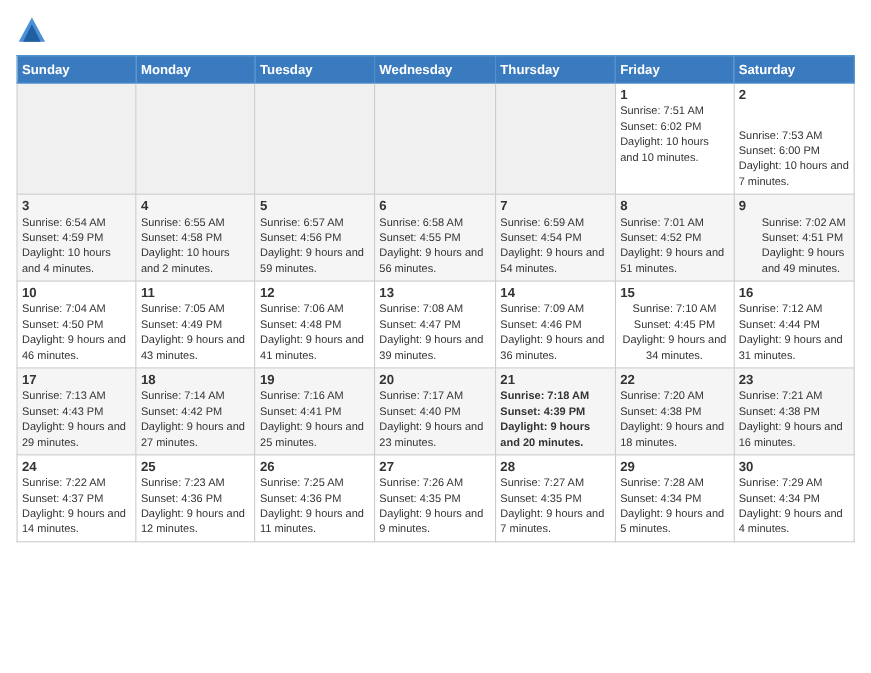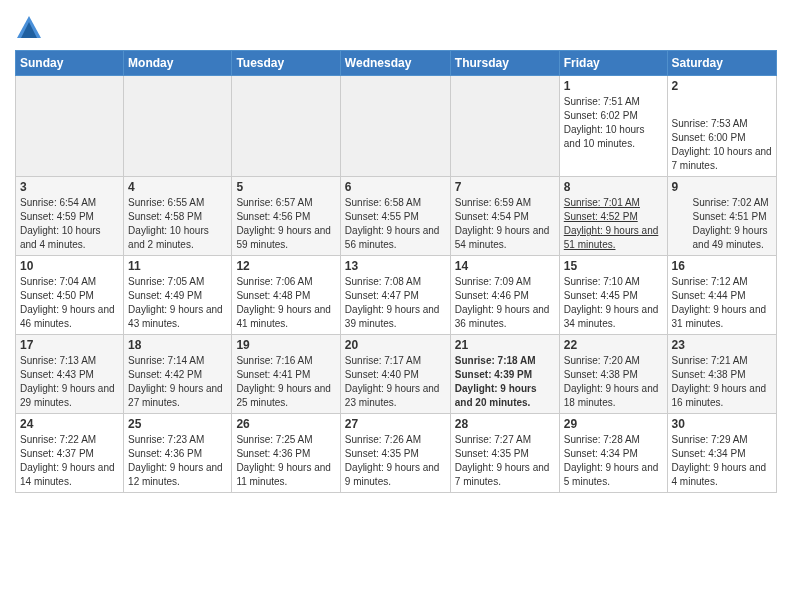--- a/index.html
+++ b/index.html
@@ -179,21 +179,21 @@
 Daylight: 9 hours and 56 minutes.</div>
           </td>
           <td>
             <span class="day-number">7</span>
             <div class="day-info" style="white-space: pre-line;">Sunrise: 6:59 AM
 Sunset: 4:54 PM
 Daylight: 9 hours and 54 minutes.</div>
           </td>
           <td>
             <span class="day-number">8</span>
-            <div class="day-info" style="white-space: pre-line; text-decoration: underline;">Sunrise: 7:01 AM
+            <div class="day-info" style="white-space: pre-line;">Sunrise: 7:01 AM
 Sunset: 4:52 PM
 Daylight: 9 hours and 51 minutes.</div>
           </td>
           <td>
             <span class="day-number">9</span>
             <div class="day-info" style="white-space: pre-line; margin-left: 21px;">Sunrise: 7:02 AM
 Sunset: 4:51 PM
 Daylight: 9 hours and 49 minutes.</div>
           </td>
         </tr>
@@ -223,21 +223,21 @@
 Daylight: 9 hours and 39 minutes.</div>
           </td>
           <td>
             <span class="day-number">14</span>
             <div class="day-info" style="white-space: pre-line;">Sunrise: 7:09 AM
 Sunset: 4:46 PM
 Daylight: 9 hours and 36 minutes.</div>
           </td>
           <td>
             <span class="day-number">15</span>
-            <div class="day-info" style="white-space: pre-line;">Sunrise: 7:10 AM
+            <div class="day-info" style="white-space: pre-line; text-align: center;">Sunrise: 7:10 AM
 Sunset: 4:45 PM
 Daylight: 9 hours and 34 minutes.</div>
           </td>
           <td>
             <span class="day-number">16</span>
             <div class="day-info" style="white-space: pre-line;">Sunrise: 7:12 AM
 Sunset: 4:44 PM
 Daylight: 9 hours and 31 minutes.</div>
           </td>
         </tr>

